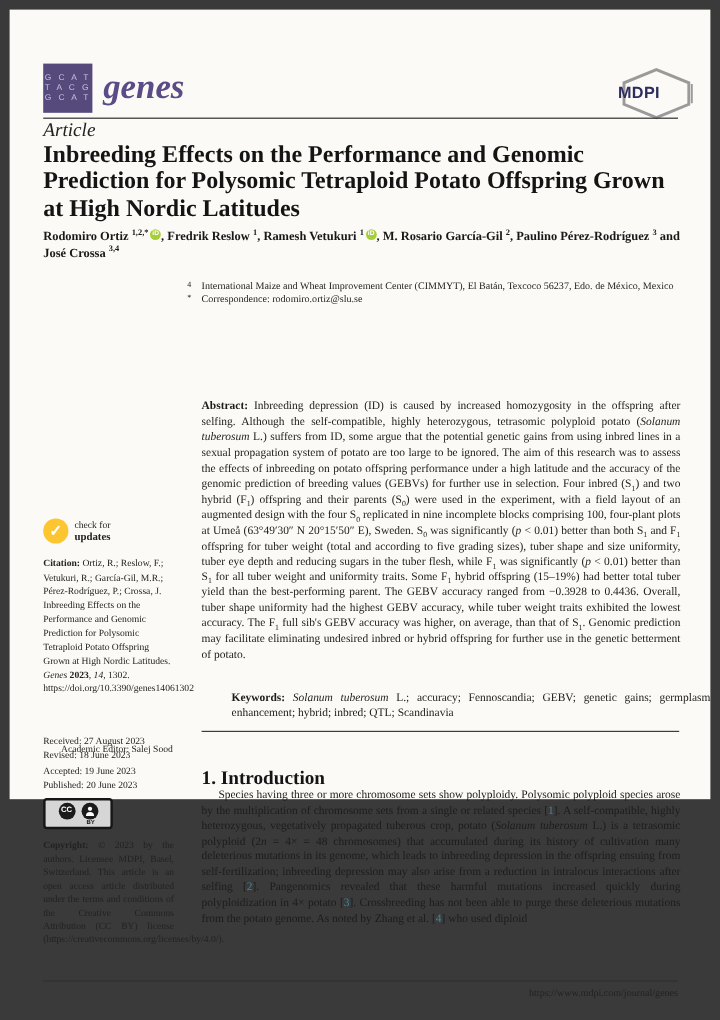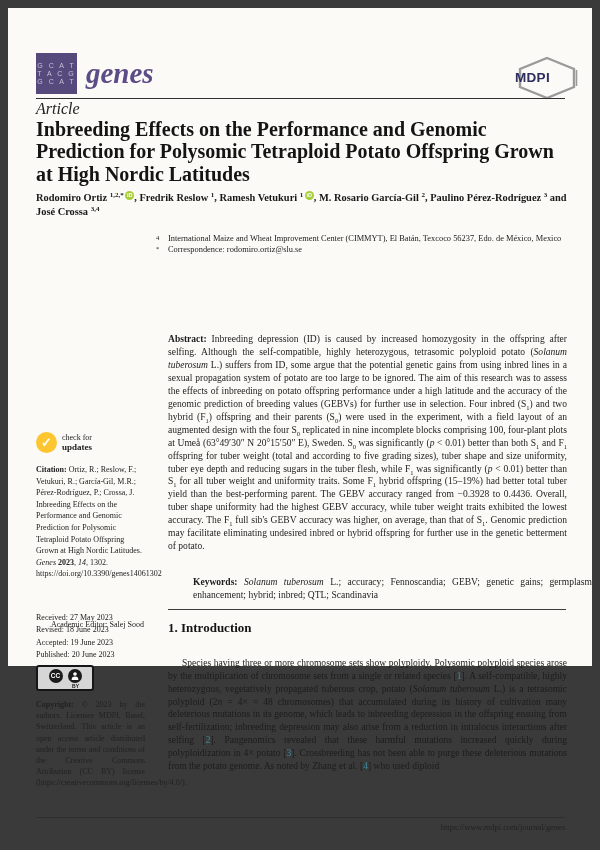--- a/index.html
+++ b/index.html
@@ -49,21 +49,21 @@
     font-family:"Liberation Sans",sans-serif; font-size:6.5px; font-weight:bold; line-height:14px; }
   .cc-circle svg { display:block; margin:2px auto 0; }
   .cc-by-label { position:absolute; right:13px; bottom:0px; font-family:"Liberation Sans",sans-serif;
     font-size:5px; font-weight:bold; color:#161616; }
   .copyright { position:absolute; left:28px; top:691px; width:109px; font-size:8px; line-height:11.2px; text-align:justify; color:#222; }
 
   
   .abstract { position:absolute; left:160px; top:325px; width:399px; font-size:9.55px; line-height:12.95px; text-align:justify; }
   .keywords { position:absolute; left:160px; top:567px; width:399px; font-size:9.55px; line-height:13px; text-align:justify;margin-left:25px; }
   .divider { position:absolute; left:160px; top:601px; width:398px; border-top:1.3px solid #3c3c3c; }
-  .section-heading { position:absolute; left:160px; top:612px; font-size:13px; font-weight:bold; color:#141414; }
+  .section-heading { position:absolute; left:160px; top:632px; font-size:16px; font-weight:bold; color:#141414; }
   .intro { position:absolute; left:160px; top:649px; width:399px; font-size:9.55px; line-height:12.85px; text-align:justify; text-indent:14px; }
   .ref { color:#40889c; cursor:pointer; }
 
   
   .footer-rule { position:absolute; left:28px; top:809px; width:529px; border-top:1.4px solid #2f2f2f; }
   .footer-left { position:absolute; left:28px; top:815px; font-size:8.4px; color:#222;margin-top:32px; }
   .footer-right { position:absolute; right:27px; top:815px; font-size:8.4px; color:#222; }
 </style>
 </head>
 <body>
@@ -102,21 +102,21 @@
     <div class="updates-circle">✓</div>
     <div class="updates-text">
       <div>check for</div>
       <div class="l2">updates</div>
     </div>
   </div>
 
   <div class="citation"><strong>Citation: </strong><span>Ortiz, R.; Reslow, F.; Vetukuri, R.; García-Gil, M.R.; Pérez-Rodríguez, P.; Crossa, J. Inbreeding Effects on the Performance and Genomic Prediction for Polysomic Tetraploid Potato Offspring Grown at High Nordic Latitudes. </span><em>Genes </em><strong>2023</strong><span>, </span><em>14</em><span>, 1302. https://doi.org/10.3390/genes14061302</span></div>
   <div class="academic-editor">Academic Editor: Salej Sood</div>
   <div class="dates">
-    <div>Received: 27 May 2023</div>
+    <div>Received: 27 August 2023</div>
     <div>Revised: 18 June 2023</div>
     <div>Accepted: 19 June 2023</div>
     <div>Published: 20 June 2023</div>
   </div>
 
   <div class="cc-badge">
     <div class="cc-circles">
       <div class="cc-circle">CC</div>
       <div class="cc-circle">
         <svg width="10" height="10" viewBox="0 0 10 10">

